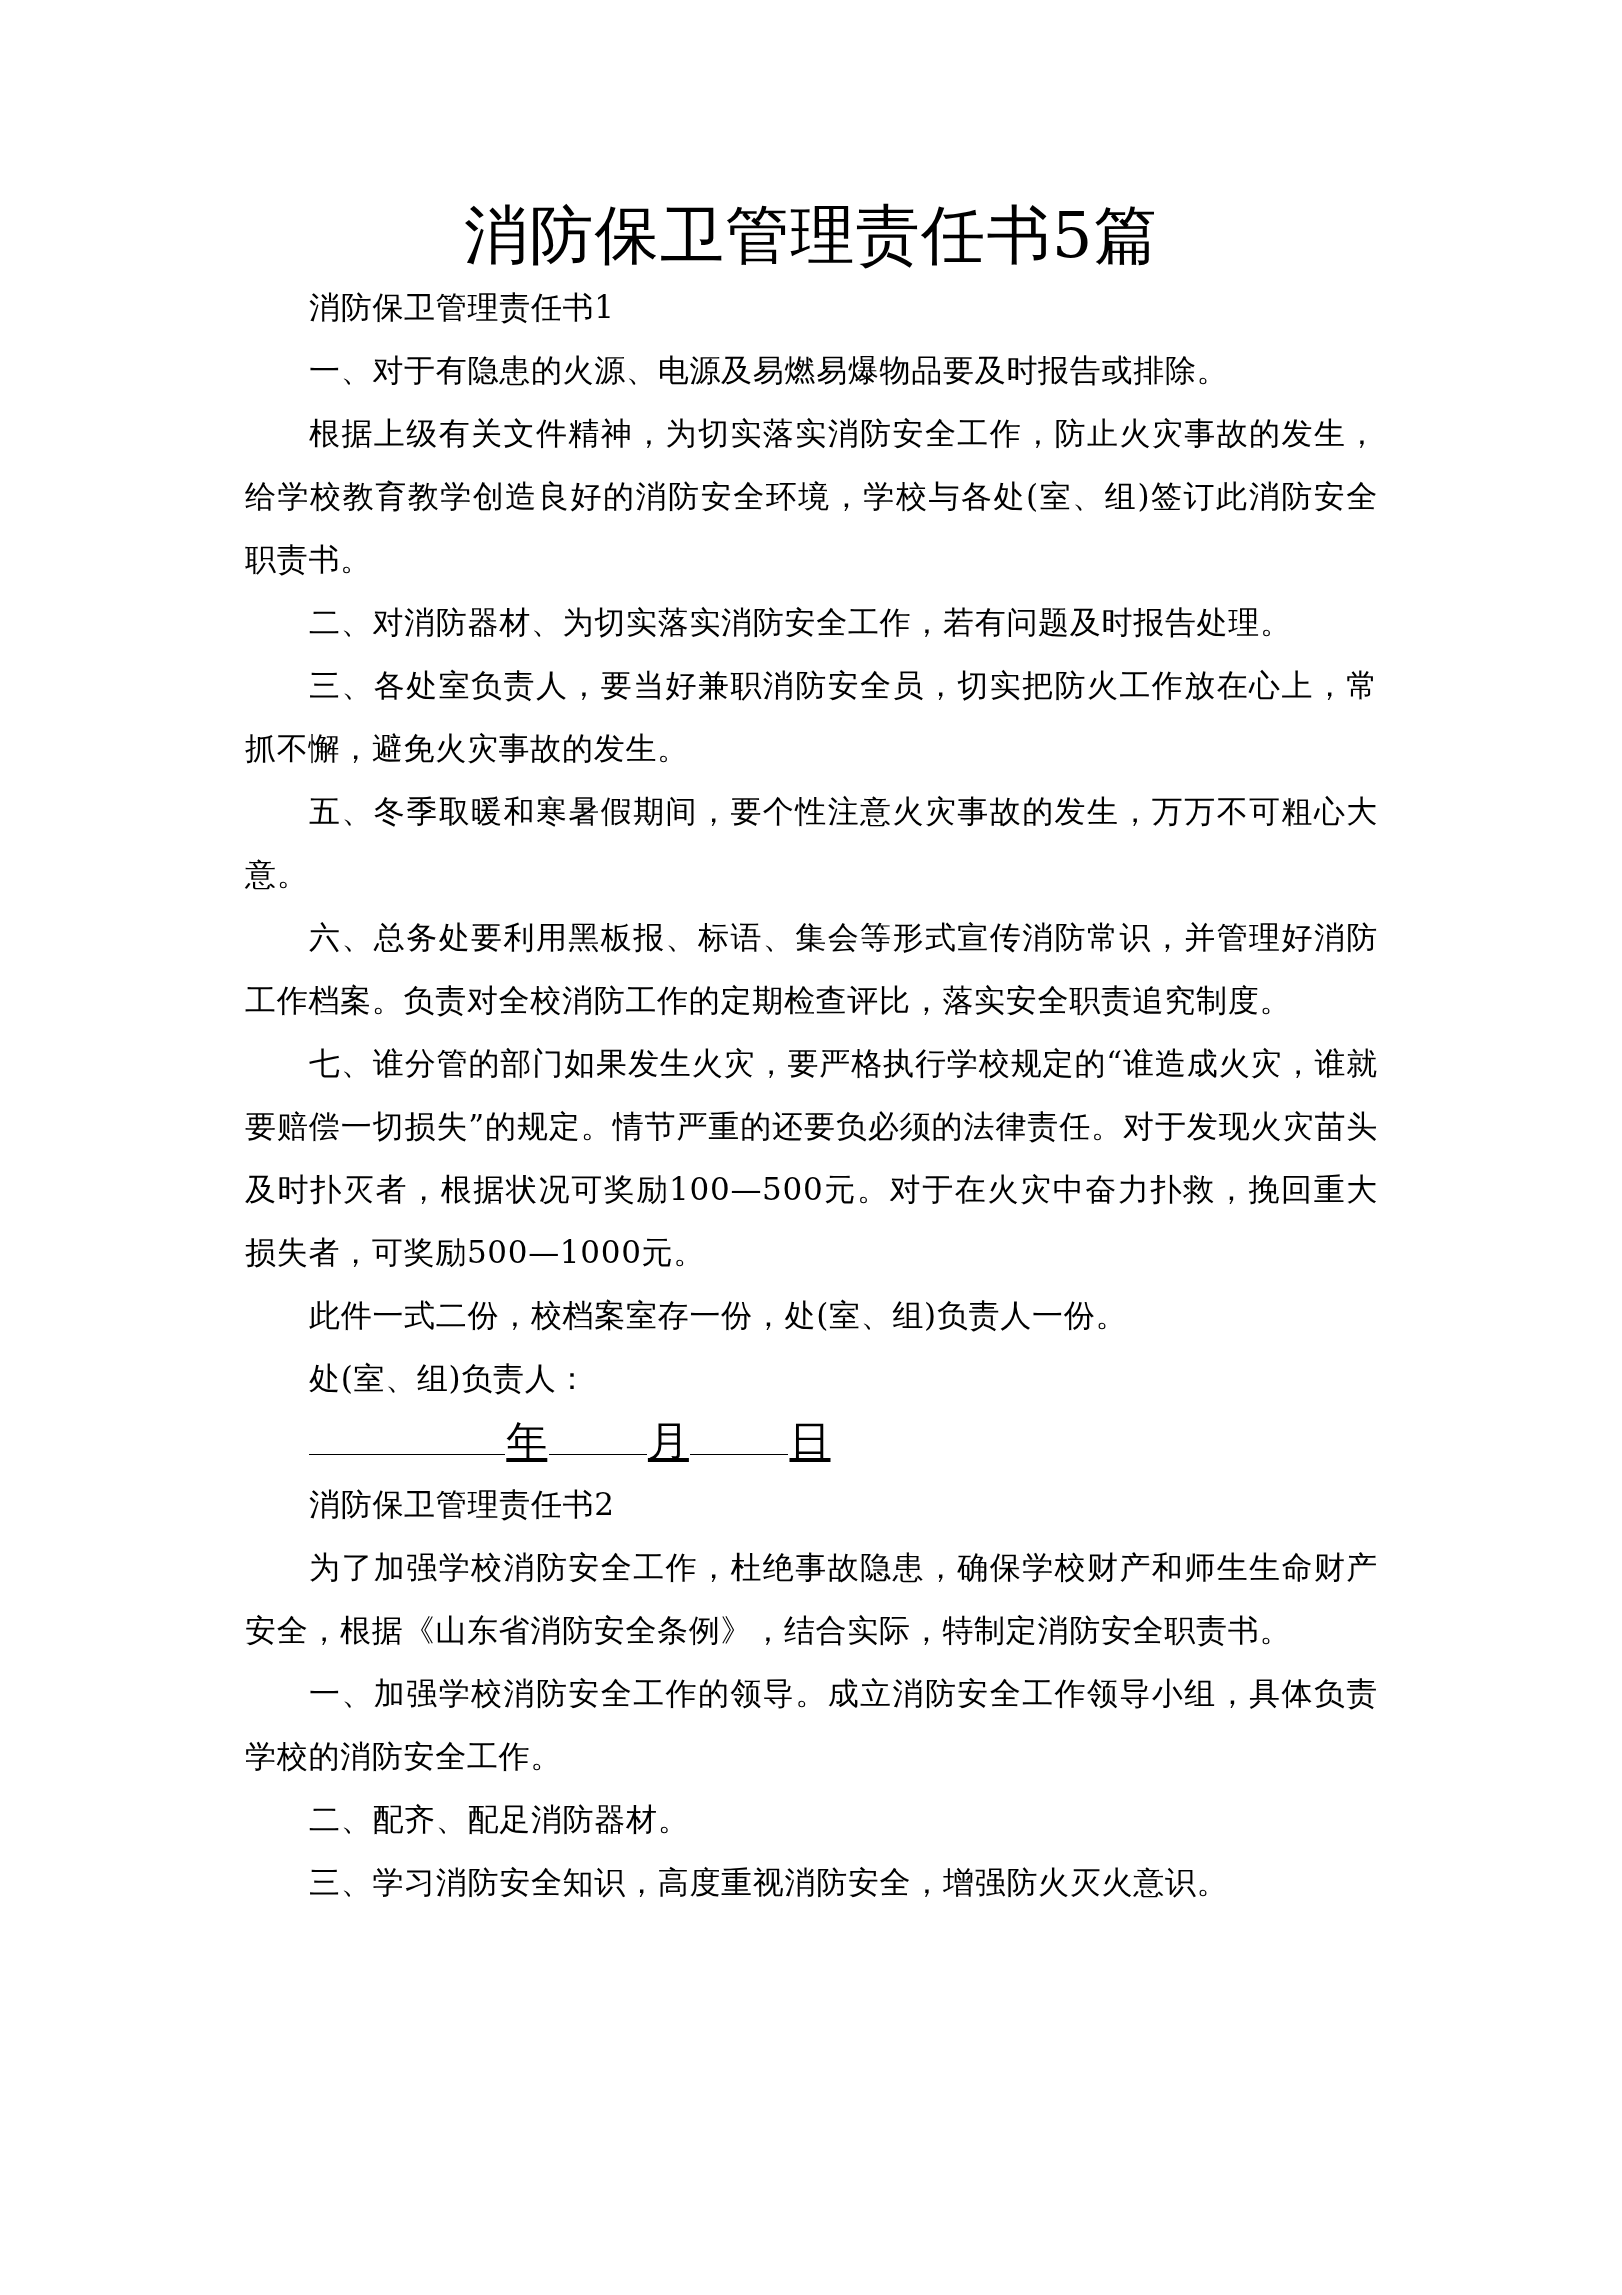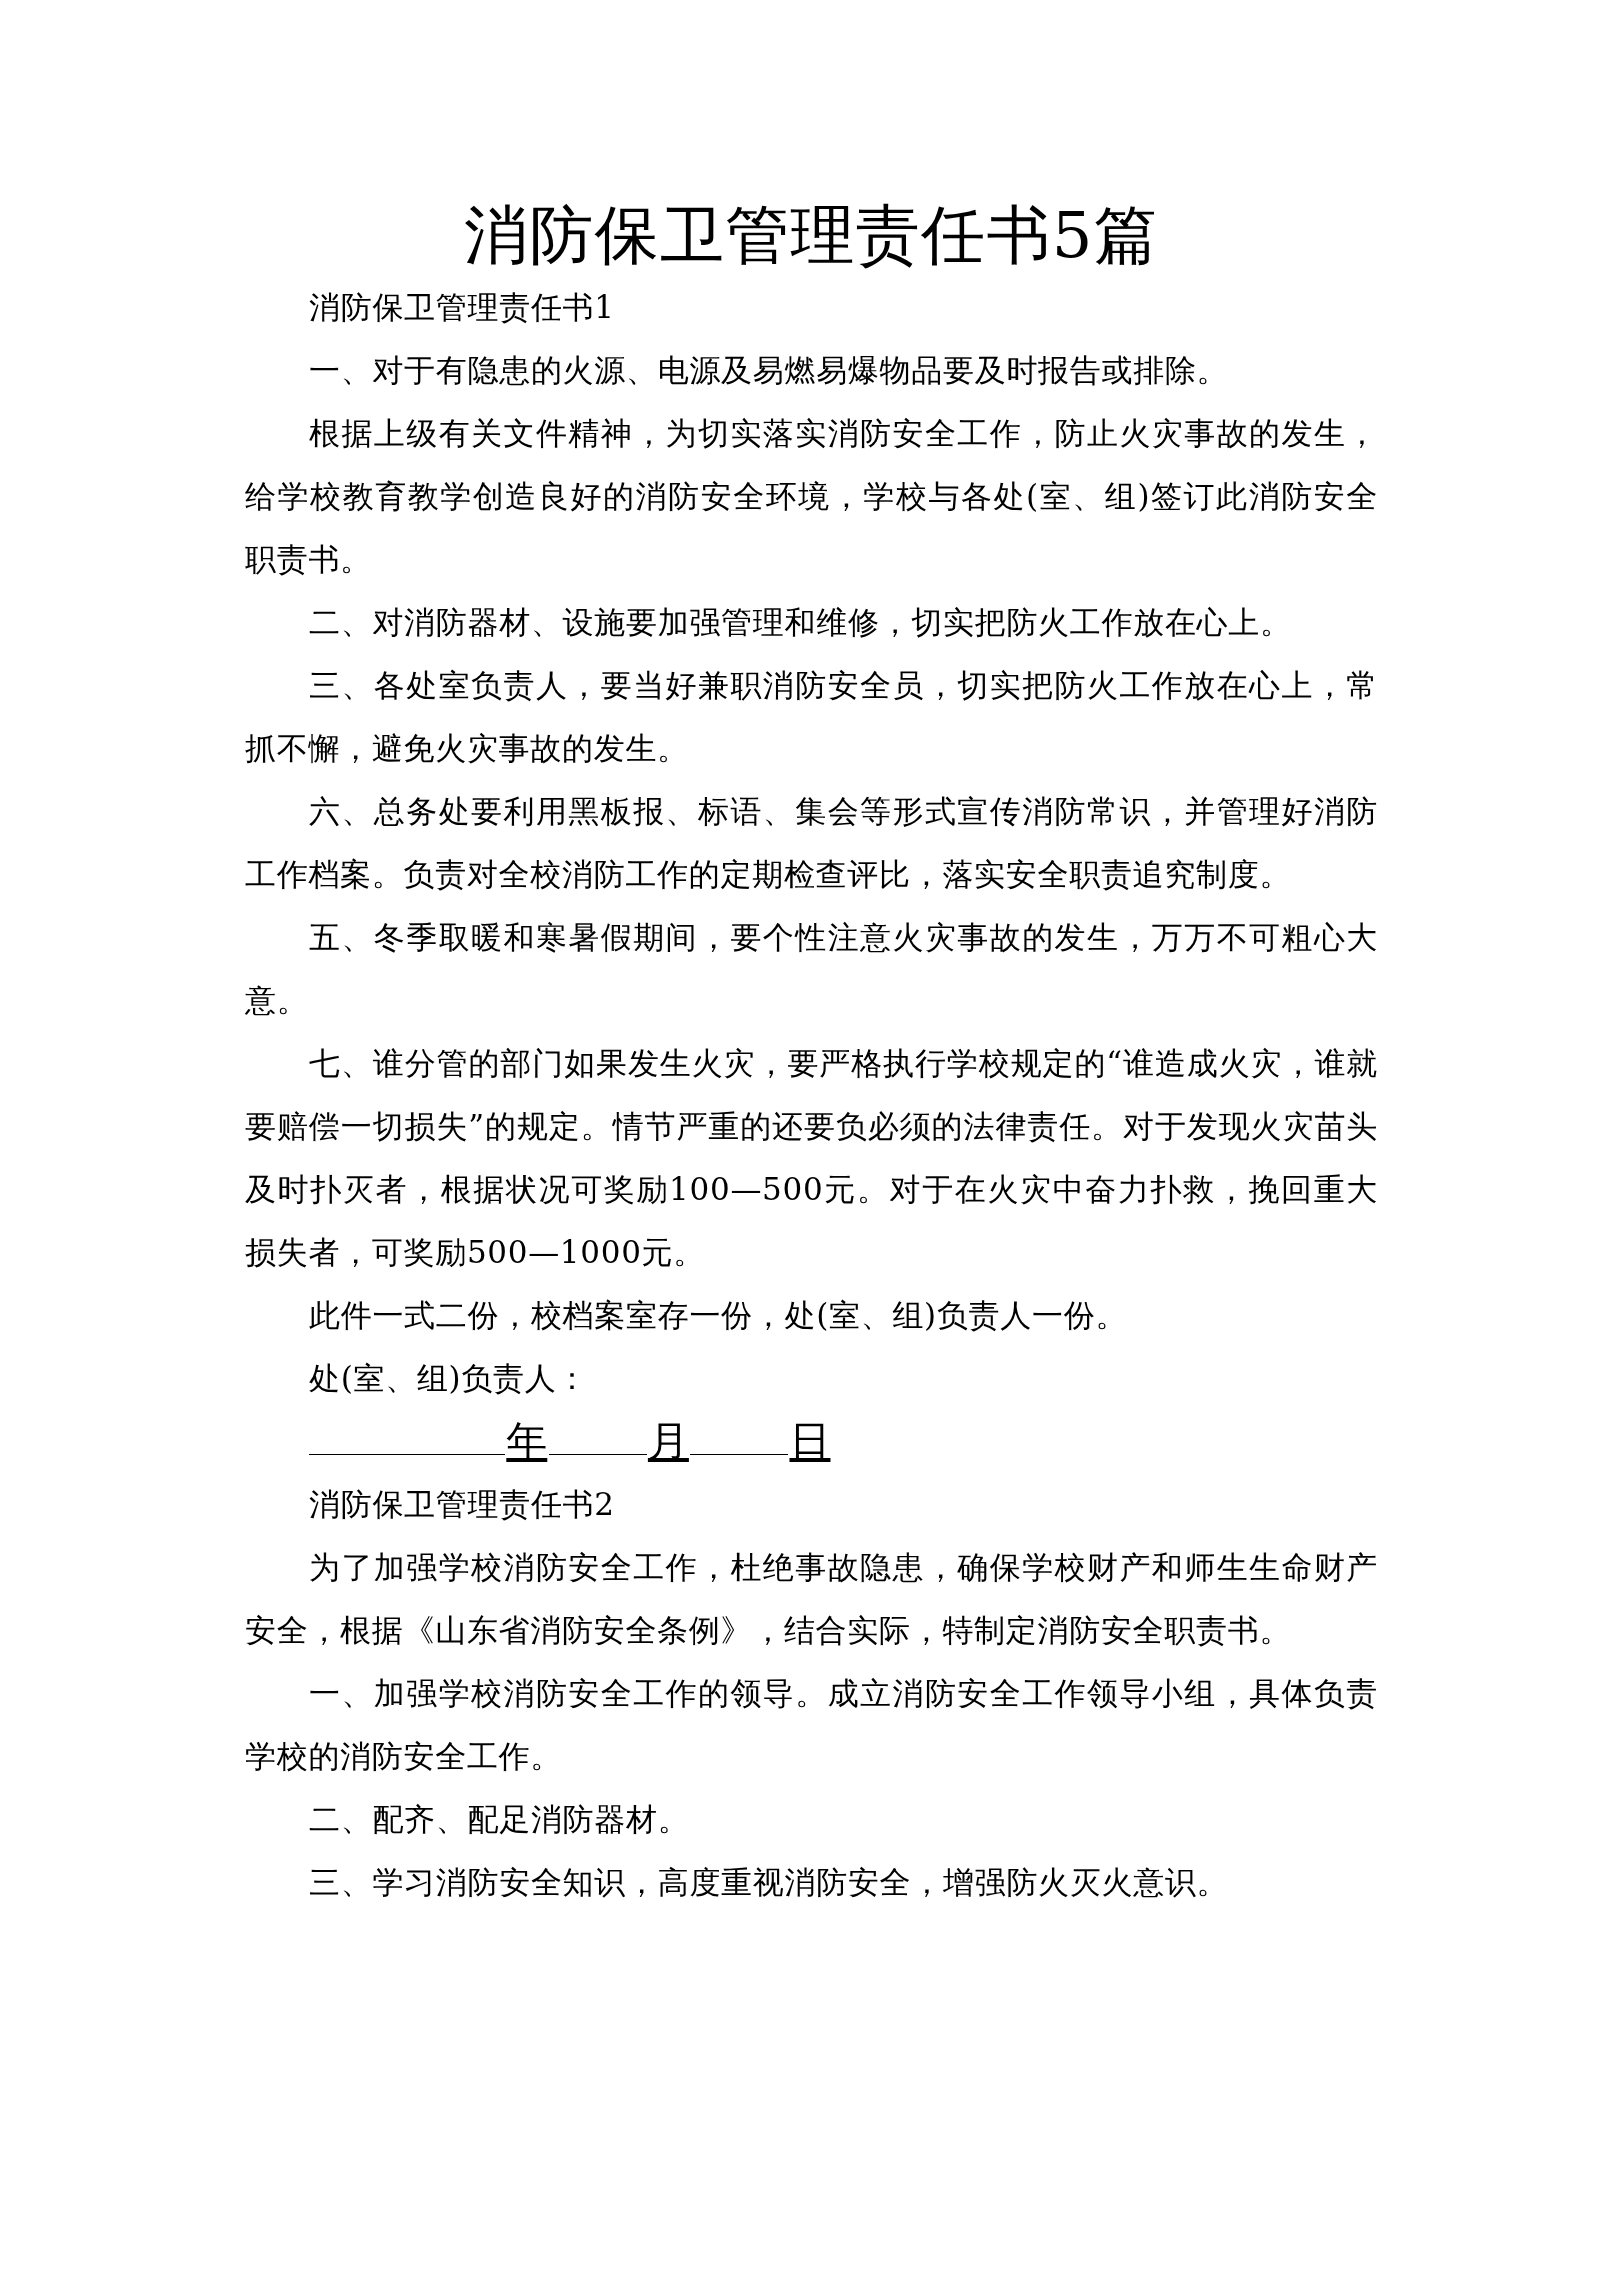--- a/index.html
+++ b/index.html
@@ -81,24 +81,24 @@
 
 <div class="page">
   <h1 class="doc-title">消防保卫管理责任书5篇</h1>
 
   <div class="content">
 
     <div>
       <p class="section-heading">消防保卫管理责任书1</p>
       <p class="p indent">一、对于有隐患的火源、电源及易燃易爆物品要及时报告或排除。</p>
       <p class="p indent">根据上级有关文件精神，为切实落实消防安全工作，防止火灾事故的发生，给学校教育教学创造良好的消防安全环境，学校与各处(室、组)签订此消防安全职责书。</p>
-      <p class="p indent">二、对消防器材、设施要加强管理和维修，切实把防火工作放在心上。</p>
+      <p class="p indent">二、对消防器材、为切实落实消防安全工作，若有问题及时报告处理。</p>
       <p class="p indent">三、各处室负责人，要当好兼职消防安全员，切实把防火工作放在心上，常抓不懈，避免火灾事故的发生。</p>
+      <p class="p indent">五、冬季取暖和寒暑假期间，要个性注意火灾事故的发生，万万不可粗心大意。</p>
       <p class="p indent">六、总务处要利用黑板报、标语、集会等形式宣传消防常识，并管理好消防工作档案。负责对全校消防工作的定期检查评比，落实安全职责追究制度。</p>
-      <p class="p indent">五、冬季取暖和寒暑假期间，要个性注意火灾事故的发生，万万不可粗心大意。</p>
       <p class="p indent">七、谁分管的部门如果发生火灾，要严格执行学校规定的“谁造成火灾，谁就要赔偿一切损失”的规定。情节严重的还要负必须的法律责任。对于发现火灾苗头及时扑灭者，根据状况可奖励100—500元。对于在火灾中奋力扑救，挽回重大损失者，可奖励500—1000元。</p>
       <p class="p indent">此件一式二份，校档案室存一份，处(室、组)负责人一份。</p>
       <p class="p indent">处(室、组)负责人：</p>
       <p class="date-line">
         <span class="blank year"></span><span>年</span><span class="blank month"></span><span>月</span><span class="blank day"></span><span>日</span>
       </p>
     </div>
 
     <div>
       <p class="section-heading">消防保卫管理责任书2</p>

